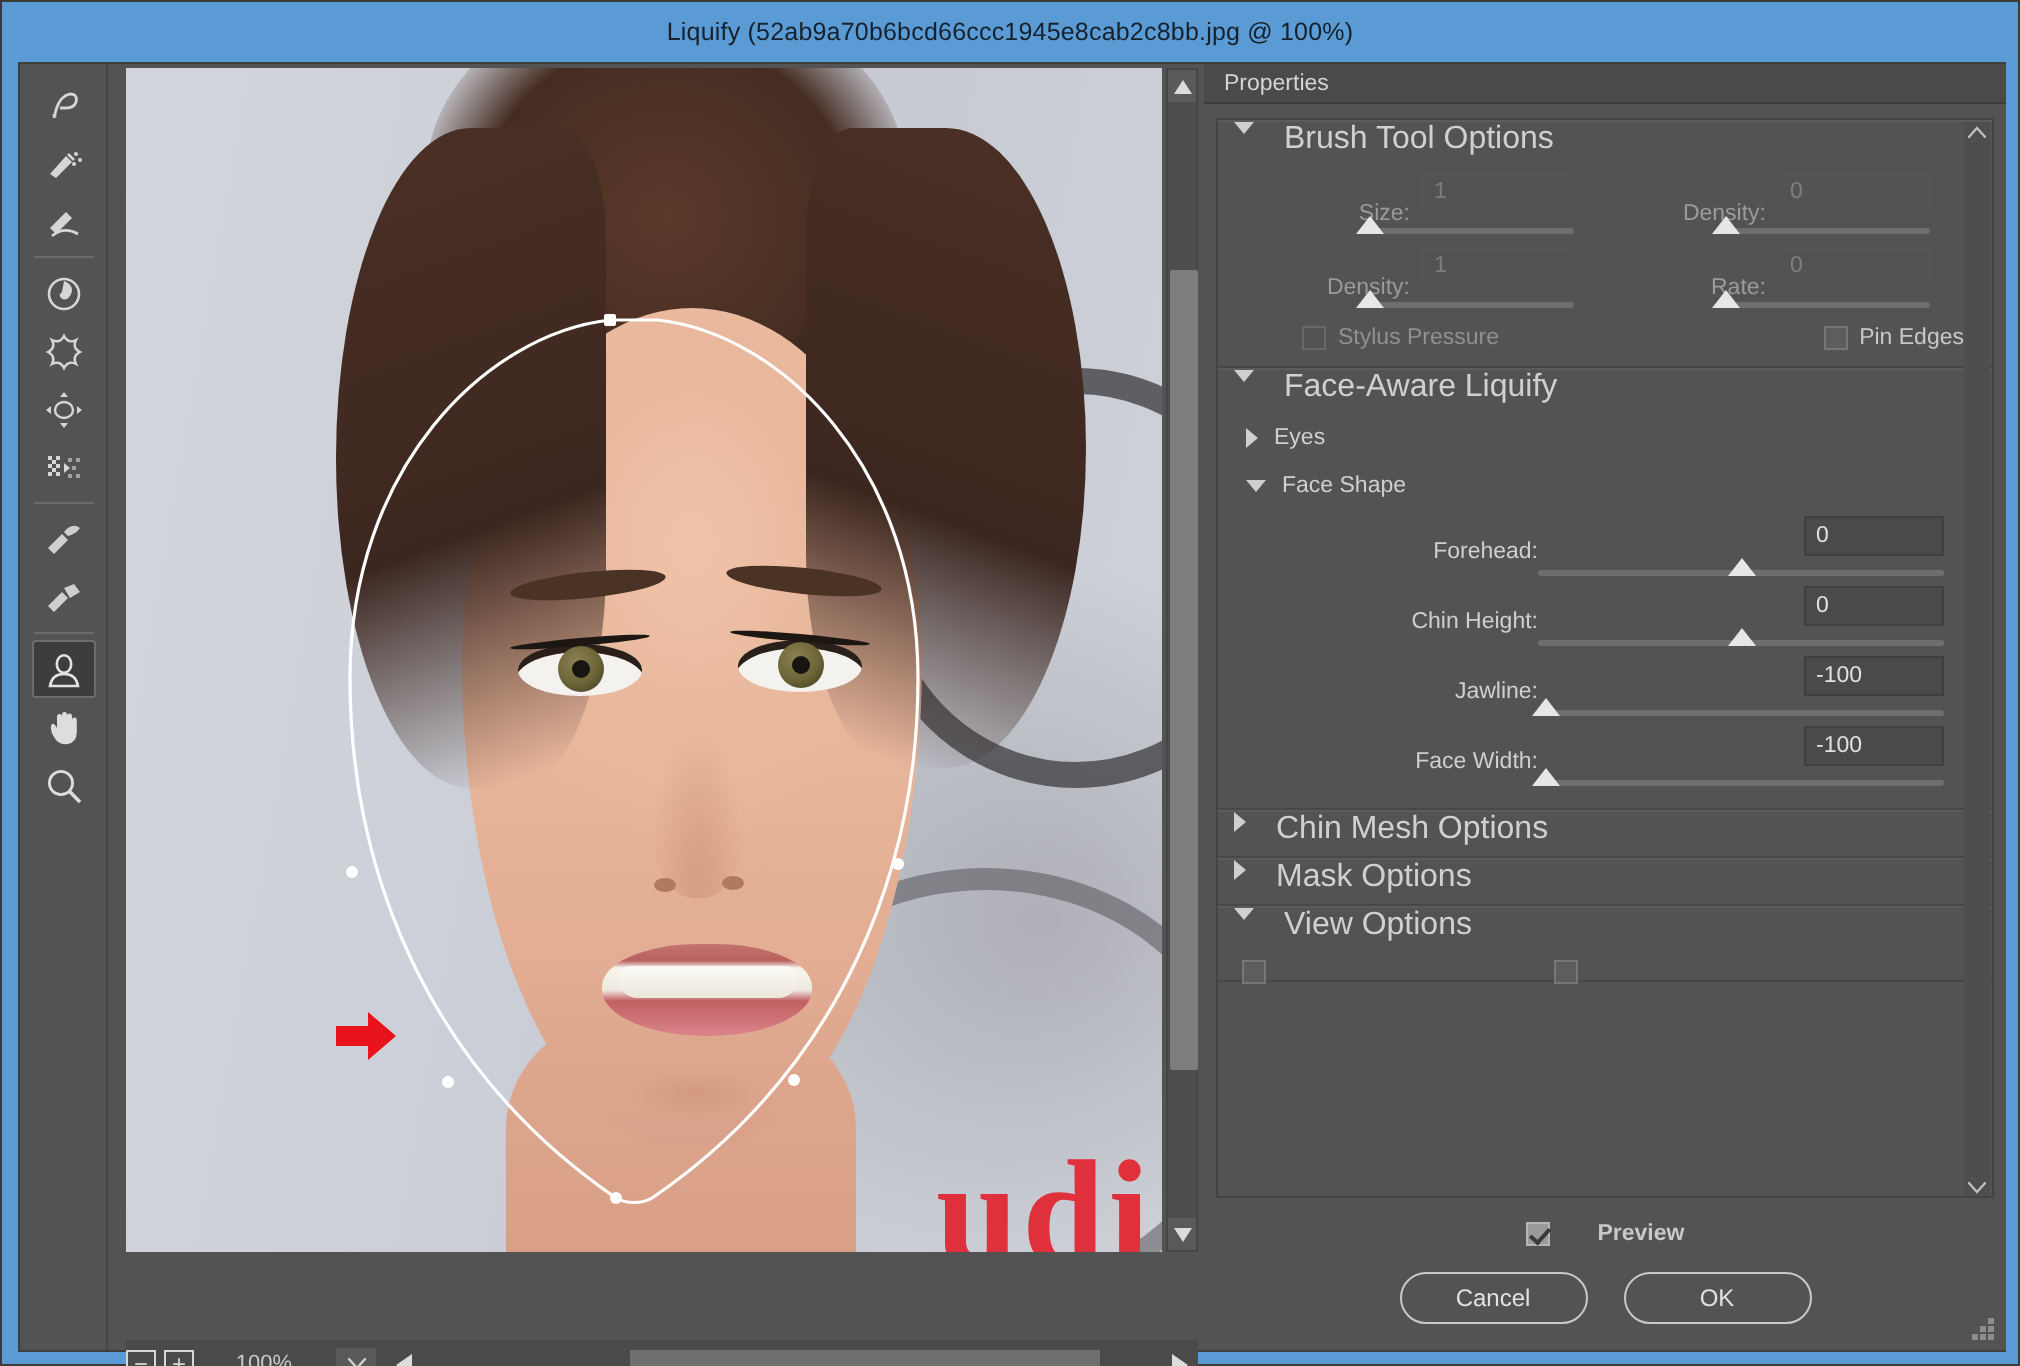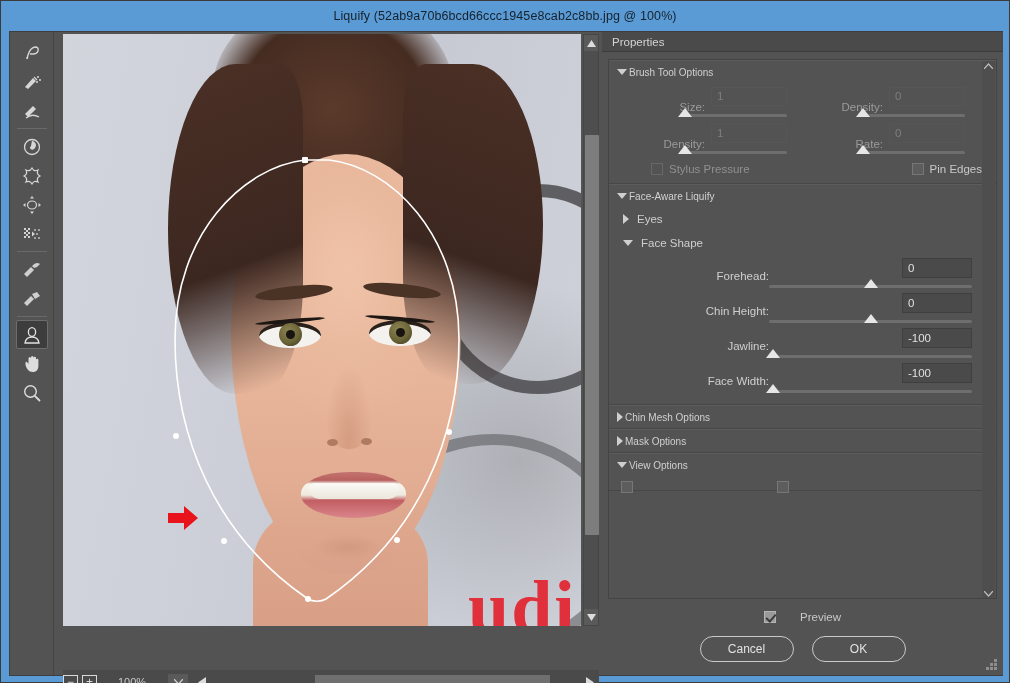--- a/index.html
+++ b/index.html
@@ -226,22 +226,22 @@
   #propbody {
     position:absolute; left:6px; top:27px; width:389px; height:540px;
     background:#535353; border:1px solid #444;
     overflow:hidden;
   }
   .section {
     border-bottom:1px solid #474747;
     border-top:1px solid #5c5c5c;
   }
   .sechdr {
-    height:22px; display:flex; align-items:center; gap:2px;
-    padding-left:8px; color:#d0d0d0; font-size:10px;
+    height:22px; display:flex; gap:15px;
+    padding-left:8px; color:#d0d0d0; font-size:16px;
   }
   .tri { width:0;height:0; }
   .tri.down { border-left:5px solid transparent; border-right:5px solid transparent; border-top:6px solid #cfcfcf; }
   .tri.right { border-top:5px solid transparent; border-bottom:5px solid transparent; border-left:6px solid #cfcfcf; }
   .secbody { padding:4px 10px 8px 10px; }
 
   .row { display:flex; align-items:flex-start; }
   .sliderblock { width:178px; position:relative; height:37px; }
   .sliderblock .lab {
     position:absolute; left:0; top:14px; width:86px; text-align:right;
@@ -313,20 +313,21 @@
     background:#4e4e4e;
   }
 
   
   #footer {
     position:absolute; left:0; top:572px; width:401px; height:71px;
   }
   #previewrow {
     display:flex; align-items:center; justify-content:center; gap:24px;
     height:26px;
+    font-weight:bold;
   }
   #btnrow { display:flex; align-items:center; justify-content:center; gap:18px; margin-top:6px; }
   .pillbtn {
     width:94px; height:26px; border-radius:13px;
     border:1px solid #c9c9c9; background:transparent;
     color:#e2e2e2; font-size:12px;
     display:flex; align-items:center; justify-content:center;
   }
   #grip { position:absolute; right:5px; bottom:4px; width:12px; height:12px; }
   .gd { position:absolute; width:3px; height:3px; background:#8d8d8d; }

